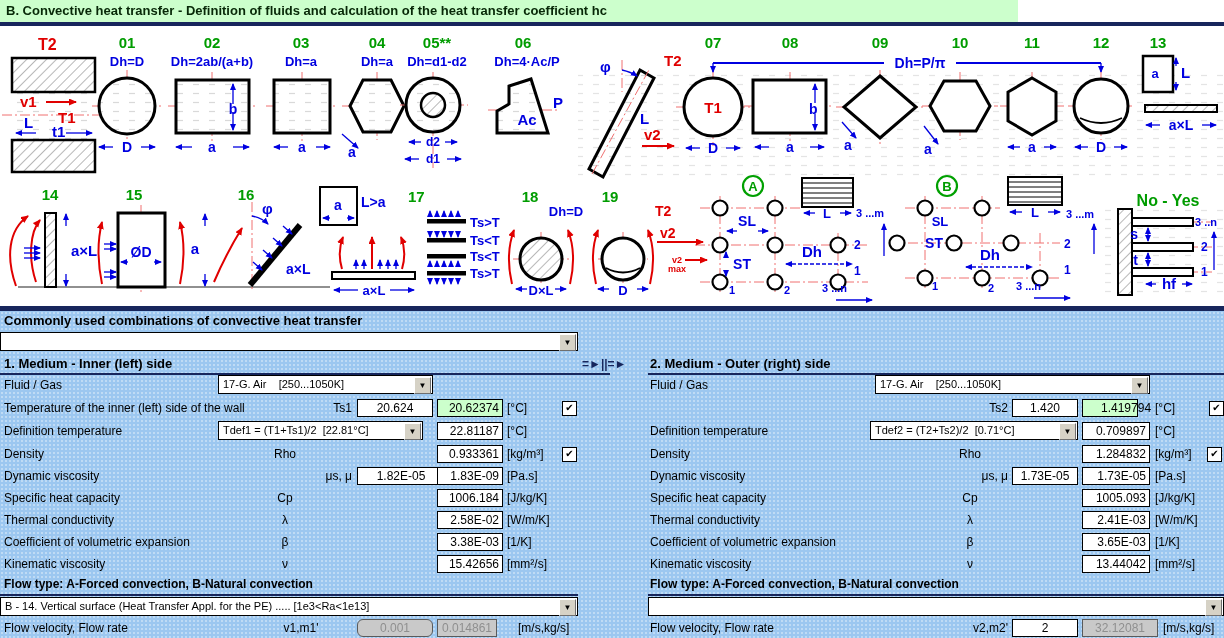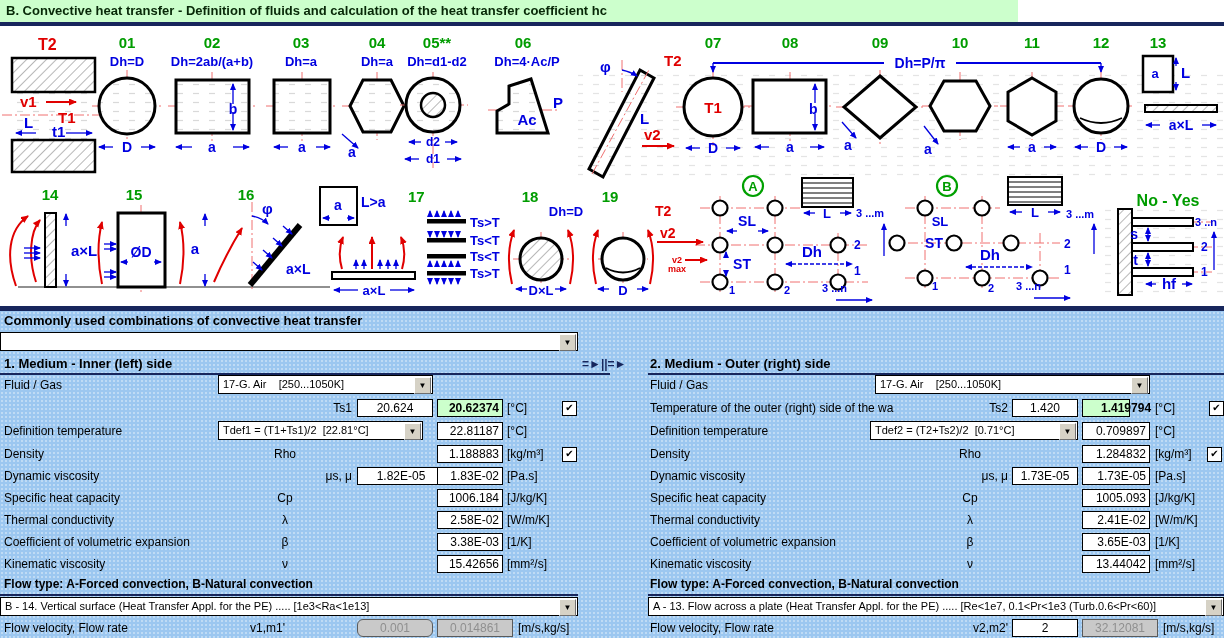--- a/index.html
+++ b/index.html
@@ -26,21 +26,21 @@
   #tablearea{position:absolute;left:0;top:311px;width:1224px;height:327px;background:#9CC7F0;
     background-image:radial-gradient(rgba(255,255,255,.35) 1px,rgba(0,0,0,0) 1px);background-size:4px 4px;}
   .hdr{position:absolute;font-size:13px;font-weight:bold;color:#000;}
   .uline{position:absolute;height:20px;border-bottom:2px solid #17265C;}
   .row{position:absolute;left:0;width:1224px;height:22px;}
   .lbl{position:absolute;top:3px;font-size:12px;}
   .sym{position:absolute;top:3px;font-size:12px;}
   .cell{position:absolute;top:1px;height:18px;border:1px solid #000;background:#fff;
         font-size:12px;line-height:17px;text-align:right;padding:0 3px;box-sizing:border-box;}
   .cell.ctr{text-align:center;}
-  .cell.grn{background:#CCFFCC;font-weight:bold;}
+  .cell.grn{background:#CCFFCC;}
   .cell.dis{background:#C9C9C9;color:#8F8F8F;border-color:#5a5a5a;}
   .unit{position:absolute;top:3px;font-size:12px;}
   .cb{position:absolute;top:3px;width:13px;height:13px;background:#fff;border:1px solid #000;
       font-size:10px;line-height:12px;text-align:center;box-sizing:content-box;}
   .dd{position:absolute;top:0;height:19px;background:#fff;border:1px solid #000;box-sizing:border-box;}
   .dd .tx{position:absolute;left:4px;top:2px;font-size:11px;white-space:pre;overflow:hidden;}
   .dd .ar{position:absolute;right:1px;top:1px;width:15px;height:15px;background:#D6D2C6;
           border:1px solid;border-color:#fff #6f6f6f #6f6f6f #fff;font-size:8px;
           text-align:center;line-height:15px;color:#000;}
   .arrows{position:absolute;font-size:12px;font-weight:bold;color:#17265C;}
@@ -522,29 +522,29 @@
         <span class="ar">▼</span>
       </span>
       <span class="lbl" style="left:650px;">Fluid / Gas</span>
       <span class="dd" style="left:875px;width:275px;">
         <span class="tx">17-G. Air    [250...1050K]</span>
         <span class="ar">▼</span>
       </span>
     </div>
 
     <div class="row" style="top:87px;">
+      <span class="lbl" style="left:4px;">Temperature of the inner (left) side of the wall</span>
       <span class="sym" style="left:250px;width:102px;text-align:right;">Ts1</span>
       <span class="cell ctr" style="left:357px;width:76px;">20.624</span>
       <span class="cell grn" style="left:437px;width:66px;">20.62374</span>
       <span class="unit" style="left:507px;">[°C]</span>
       <span class="cb" style="left:562px;">✔</span>
-      <span class="lbl" style="left:650px;">Temperature of the outer (right) side of the wa</span>
       <span class="sym" style="left:905px;width:103px;text-align:right;">Ts2</span>
       <span class="cell ctr" style="left:1012px;width:66px;">1.420</span>
-      <span class="cell grn" style="left:1082px;width:48px;padding-left:18px;">1.419794</span>
+      <span class="cell grn" style="left:1082px;width:56px;padding-left:18px;">1.419794</span>
       <span class="unit" style="left:1155px;">[°C]</span>
       <span class="cb" style="left:1209px;">✔</span>
     </div>
 
     <div class="row" style="top:110px;">
       <span class="lbl" style="left:4px;">Definition temperature</span>
       <span class="dd" style="left:218px;width:205px;">
         <span class="tx">Tdef1 = (T1+Ts1)/2  [22.81°C]</span>
         <span class="ar">▼</span>
       </span>
@@ -555,35 +555,35 @@
         <span class="tx">Tdef2 = (T2+Ts2)/2  [0.71°C]</span>
         <span class="ar">▼</span>
       </span>
       <span class="cell" style="left:1082px;width:68px;">0.709897</span>
       <span class="unit" style="left:1155px;">[°C]</span>
     </div>
 
     <div class="row" style="top:133px;">
       <span class="lbl" style="left:4px;">Density</span>
       <span class="sym" style="left:255px;width:60px;text-align:center;">Rho</span>
-      <span class="cell" style="left:437px;width:66px;">1.188883</span>
+      <span class="cell" style="left:437px;width:66px;">0.933361</span>
       <span class="unit" style="left:507px;">[kg/m³]</span>
       <span class="cb" style="left:562px;">✔</span>
       <span class="lbl" style="left:650px;">Density</span>
       <span class="sym" style="left:940px;width:60px;text-align:center;">Rho</span>
       <span class="cell" style="left:1082px;width:68px;">1.284832</span>
       <span class="unit" style="left:1155px;">[kg/m³]</span>
       <span class="cb" style="left:1207px;">✔</span>
     </div>
 
     <div class="row" style="top:155px;">
       <span class="lbl" style="left:4px;">Dynamic viscosity</span>
       <span class="sym" style="left:250px;width:102px;text-align:right;">μs, μ</span>
       <span class="cell ctr" style="left:357px;width:88px;">1.82E-05</span>
-      <span class="cell" style="left:437px;width:66px;">1.83E-02</span>
+      <span class="cell" style="left:437px;width:66px;">1.83E-09</span>
       <span class="unit" style="left:507px;">[Pa.s]</span>
       <span class="lbl" style="left:650px;">Dynamic viscosity</span>
       <span class="sym" style="left:905px;width:103px;text-align:right;">μs, μ</span>
       <span class="cell ctr" style="left:1012px;width:66px;">1.73E-05</span>
       <span class="cell" style="left:1082px;width:68px;">1.73E-05</span>
       <span class="unit" style="left:1155px;">[Pa.s]</span>
     </div>
 
     <div class="row" style="top:177px;">
       <span class="lbl" style="left:4px;">Specific heat capacity</span>
@@ -596,21 +596,21 @@
       <span class="unit" style="left:1155px;">[J/kg/K]</span>
     </div>
 
     <div class="row" style="top:199px;">
       <span class="lbl" style="left:4px;">Thermal conductivity</span>
       <span class="sym" style="left:255px;width:60px;text-align:center;">λ</span>
       <span class="cell" style="left:437px;width:66px;">2.58E-02</span>
       <span class="unit" style="left:507px;">[W/m/K]</span>
       <span class="lbl" style="left:650px;">Thermal conductivity</span>
       <span class="sym" style="left:940px;width:60px;text-align:center;">λ</span>
-      <span class="cell" style="left:1082px;width:68px;">2.41E-02</span>
+      <span class="cell" style="left:1082px;width:68px;">2.41E-03</span>
       <span class="unit" style="left:1155px;">[W/m/K]</span>
     </div>
 
     <div class="row" style="top:221px;">
       <span class="lbl" style="left:4px;">Coefficient of volumetric expansion</span>
       <span class="sym" style="left:255px;width:60px;text-align:center;">β</span>
       <span class="cell" style="left:437px;width:66px;">3.38E-03</span>
       <span class="unit" style="left:507px;">[1/K]</span>
       <span class="lbl" style="left:650px;">Coefficient of volumetric expansion</span>
       <span class="sym" style="left:940px;width:60px;text-align:center;">β</span>
@@ -632,29 +632,28 @@
     <div class="uline" style="left:0;top:263px;width:578px;"></div>
     <div class="hdr" style="left:4px;top:266px;font-size:12px;">Flow type: A-Forced convection, B-Natural convection</div>
     <div class="uline" style="left:648px;top:263px;width:576px;"></div>
     <div class="hdr" style="left:650px;top:266px;font-size:12px;">Flow type: A-Forced convection, B-Natural convection</div>
 
     <div class="dd" style="left:0;top:286px;width:578px;">
       <span class="tx">B - 14. Vertical surface (Heat Transfer Appl. for the PE) ..... [1e3&lt;Ra&lt;1e13]</span>
       <span class="ar">▼</span>
     </div>
     <div class="dd" style="left:648px;top:286px;width:576px;">
-      <span class="tx">A - 13. Flow across a plate (Heat Transfer Appl. for the PE) ..... [Re&lt;1e7, 0.1&lt;Pr&lt;1e3 (Turb.0.6&lt;Pr&lt;60)]</span>
       <span class="ar">▼</span>
     </div>
 
     <div class="row" style="top:307px;">
       <span class="lbl" style="left:4px;">Flow velocity, Flow rate</span>
-      <span class="sym" style="left:250px;width:102px;text-align:left;">v1,m1'</span>
+      <span class="sym" style="left:250px;width:102px;text-align:center;">v1,m1'</span>
       <span class="cell ctr dis" style="left:357px;width:76px;border-radius:6px;">0.001</span>
-      <span class="cell ctr dis" style="left:437px;width:76px;">0.014861</span>
+      <span class="cell ctr dis" style="left:437px;width:60px;">0.014861</span>
       <span class="unit" style="left:518px;">[m/s,kg/s]</span>
       <span class="lbl" style="left:650px;">Flow velocity, Flow rate</span>
       <span class="sym" style="left:905px;width:103px;text-align:right;">v2,m2'</span>
       <span class="cell ctr" style="left:1012px;width:66px;">2</span>
       <span class="cell ctr dis" style="left:1082px;width:76px;">32.12081</span>
       <span class="unit" style="left:1163px;">[m/s,kg/s]</span>
     </div>
 
   </div>
 </div>

